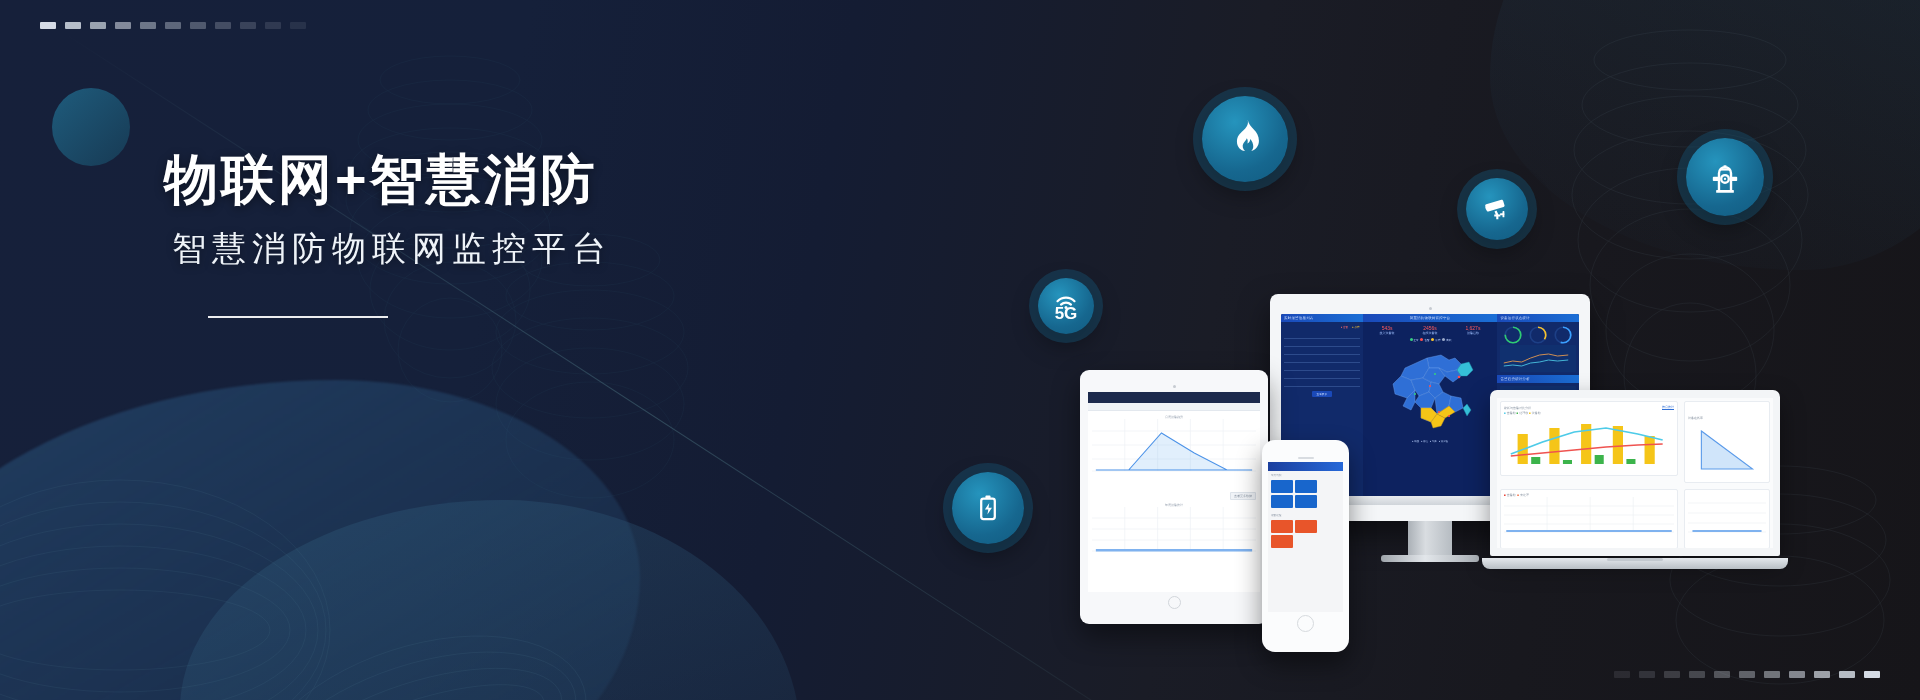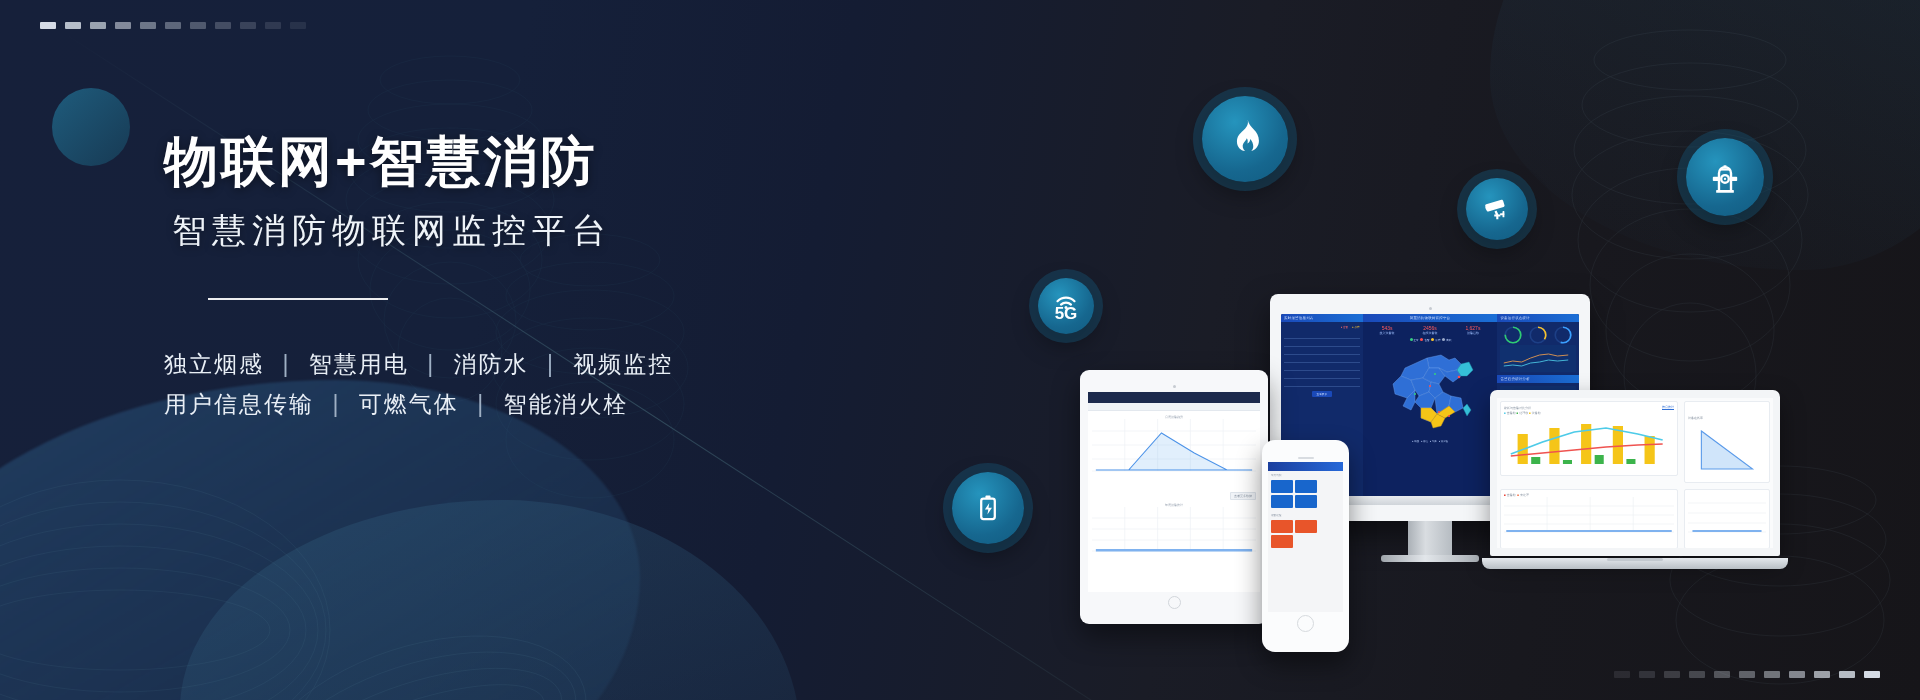--- a/index.html
+++ b/index.html
@@ -24,21 +24,21 @@
     background:linear-gradient(200deg,rgba(34,58,78,.45),rgba(22,30,42,0));
     border-radius:48% 52% 40% 60% / 55% 45% 55% 45%;}
   .guilloche{position:absolute;opacity:.20;}
   .guilloche svg{display:block;}
   .topdots,.botdots{position:absolute;display:flex;align-items:center;}
   .topdots{left:40px;top:22px;}
   .botdots{right:40px;bottom:22px;}
   .dash{width:16px;height:7px;border-radius:1px;margin-right:9px;background:#dfe6ef;}
 
   
-  .copy{position:absolute;left:164px;top:130px;width:640px;}
+  .copy{position:absolute;left:164px;top:148px;width:640px;}
   .headline{font-size:54px;font-weight:bold;color:#ffffff;letter-spacing:3px;
     line-height:1.15;margin:0;text-shadow:0 2px 10px rgba(0,0,0,.45);}
   .subhead{font-size:34px;color:#eef3f8;letter-spacing:6px;margin:16px 0 0 8px;font-weight:400;
     text-shadow:0 2px 8px rgba(0,0,0,.4);}
   .rule{width:180px;height:2px;background:#ffffff;margin:44px 0 0 44px;opacity:.92;}
   .features{margin-top:44px;}
   .frow{font-size:23px;color:#e9eff6;letter-spacing:2px;line-height:1.75;white-space:nowrap;}
   .sep{color:#9fb0c4;margin:0 10px;}
 
   
@@ -212,38 +212,20 @@
     <span class="dash" style="opacity:.67"></span>
       <span class="dash" style="opacity:.80"></span>
     <span class="dash" style="opacity:.95;margin-right:0"></span>
   </div>
 
   <div class="copy">
     <h1 class="headline">物联网+智慧消防</h1>
     <div class="subhead">智慧消防物联网监控平台</div>
     <div class="rule"></div>
 
-    <div class="features">
-      <div class="frow">
-        <span>独立烟感</span>
-        <span class="sep">|</span>
-        <span>智慧用电</span>
-        <span class="sep">|</span>
-        <span>消防水</span>
-        <span class="sep">|</span>
-        <span>视频监控</span>
-      </div>
-      <div class="frow">
-        <span>用户信息传输</span>
-        <span class="sep">|</span>
-        <span>可燃气体</span>
-        <span class="sep">|</span>
-        <span>智能消火栓</span>
-      </div>
-    </div>
   </div>
 
   <div class="badge badge-flame">
     <svg width="44" height="44" viewBox="0 0 24 24" fill="#fff">
       <path d="M13.5 1.5c.6 3-1.1 4.6-2.6 6C9.2 9 7.6 10.6 7.6 13.4c0 3 2 5.1 4.4 5.1-1.3-1.1-1.6-2.7-.9-4 .5-1 1.5-1.7 1.9-2.9.6 1 .6 2 .3 2.9 1-.5 1.5-1.5 1.6-2.5 1 1.2 1.6 2.6 1.6 4 0 1.1-.4 2-1.1 2.6 2.4-.5 4.2-2.8 4.2-5.6 0-2.6-1.2-4.6-2.8-6.2-1.5-1.6-3-3.1-3.3-5.3z"></path>
     </svg>
   </div>
 
   <div class="badge badge-cam">
     <svg width="30" height="30" viewBox="0 0 24 24" fill="#fff">

